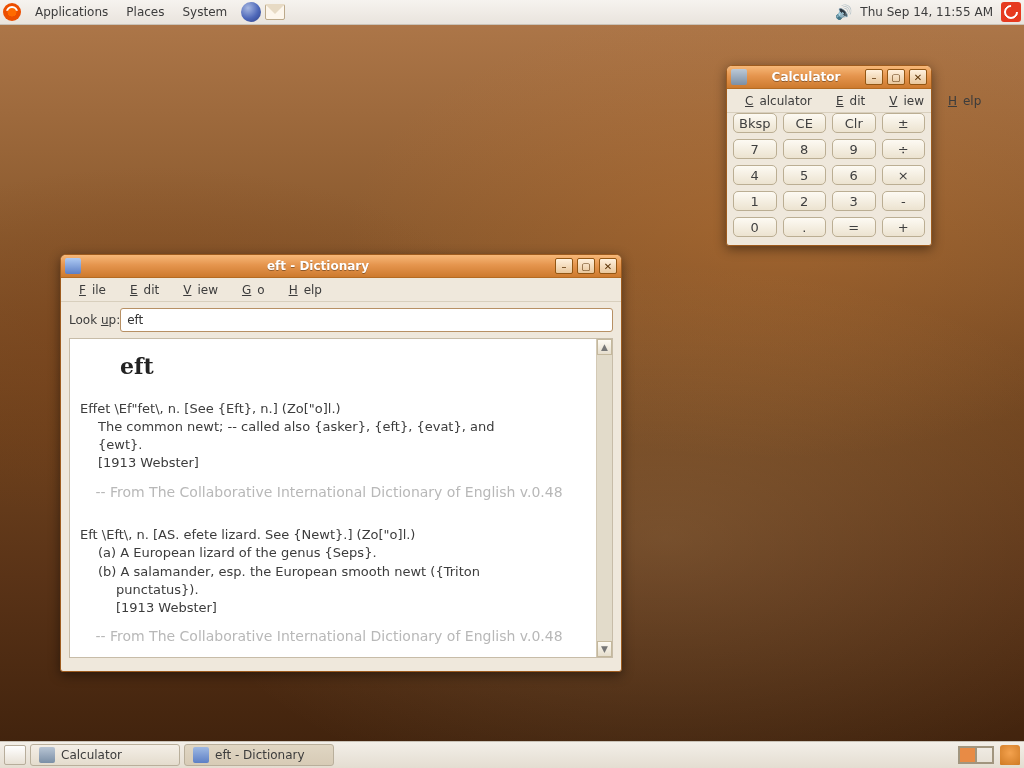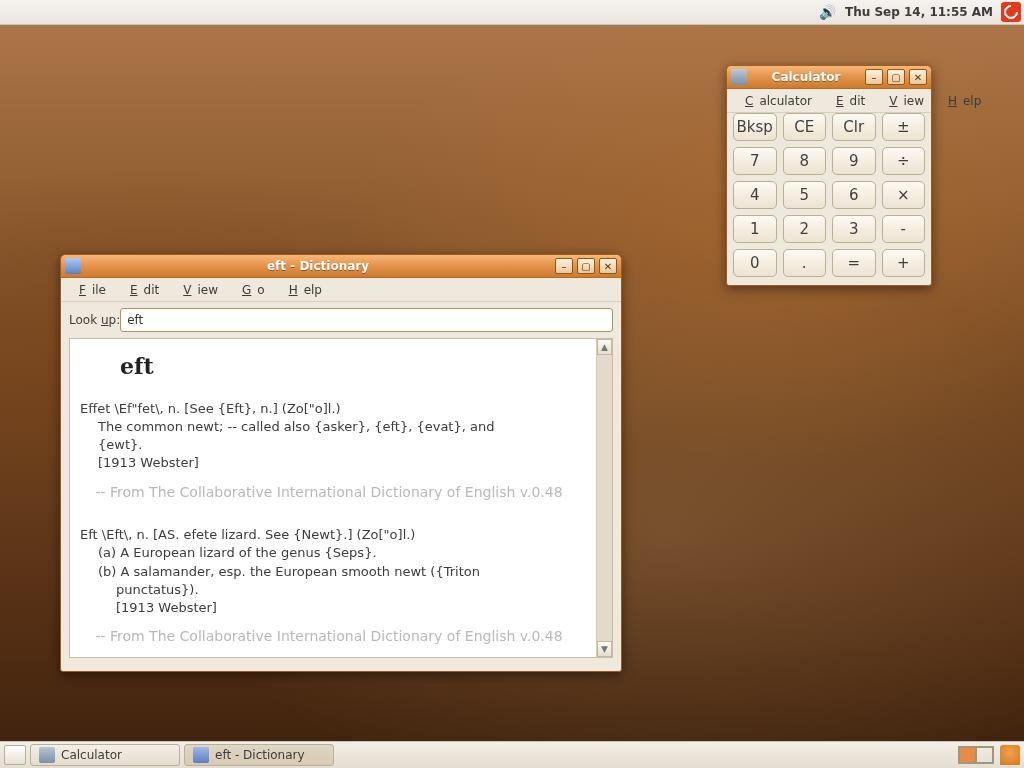--- a/index.html
+++ b/index.html
@@ -37,21 +37,21 @@
   width:20px;height:20px;border-radius:50%;
   background: radial-gradient(circle at 35% 30%, #a7b8e2 0, #4e68b9 55%, #2b3f86 100%);
   margin-left:4px; position:relative;
 }
 .mail-icon{
   width:20px;height:16px;border:1px solid #bca98a;border-radius:2px;
   background:#fdf6ec;margin-left:2px;position:relative;
 }
 .mail-icon::after{content:"";position:absolute;left:-1px;top:-1px;width:0;height:0;border:10px solid transparent;border-top-color:#e7dac4;} 
 .vol-icon::before{content:"\1F50A";font-size:14px;color:#cc3a3a;} 
-.clock { font-weight:bold; }
+.clock { font-weight:normal; }
 .power-btn {
   width:20px;height:20px;background:#e63a1f;border-radius:3px;
   display:flex;align-items:center;justify-content:center;
 }
 .power-btn::before{content:"";width:10px;height:10px;border:2px solid #fff;border-radius:50%;border-top-color:transparent;transform:rotate(45deg);} 
 
 
 .bottom-panel{
   position:absolute;left:0;bottom:0;width:100%;height:27px;
   background:linear-gradient(#f3efe8,#e4ddd1);
@@ -115,27 +115,35 @@
 .source{font-size:14px;color:#b8b8b8;text-align:center;margin-top:10px;} 
 .scroll{width:16px;background:#ece5d8;border-left:1px solid #d3c9b5;display:flex;flex-direction:column;} 
 .scroll .btn{height:16px;border:1px solid #c4b89d;background:linear-gradient(#fdfaf3,#e6decd);display:flex;align-items:center;justify-content:center;font-size:9px;color:#777;} 
 .scroll .track{flex:1;background:#e2dbca;} 
 
 
 #calc-window{left:726px;top:65px;width:206px;} 
 #calc-window .icon.calc{background:linear-gradient(#bcc9d7,#7c8fa5);border-radius:2px;} 
 .calc-display{margin:4px 6px 8px 6px;height:50px;border:1px solid #c9beaa;background:#fff;display:flex;align-items:center;justify-content:flex-end;padding:0 8px;font-size:22px;font-weight:bold;color:#1a1a1a;border-radius:2px;} 
 .calc-grid{display:grid;grid-template-columns:repeat(4,1fr);gap:6px;padding:0 6px 8px 6px;} 
-.calc-btn{height:28px;border:1px solid #bbae93;border-radius:5px;background:linear-gradient(#fdfaf3,#ece3d0);display:flex;align-items:center;justify-content:center;font-size:15px;color:#3f3f3f;cursor:default;} 
+.calc-btn{height:20px;border:1px solid #bbae93;border-radius:5px;background:linear-gradient(#fdfaf3,#ece3d0);display:flex;align-items:center;justify-content:center;font-size:13px;color:#3f3f3f;cursor:default;} 
 
 </style>
 </head>
 <body>
 
 <div class="panel">
+  <div class="left">
+    <div class="ubuntu-logo"></div>
+    <div class="menuitem">Applications</div>
+    <div class="menuitem">Places</div>
+    <div class="menuitem">System</div>
+    <div class="globe-icon"></div>
+    <div class="mail-icon"></div>
+  </div>
   <div class="spacer"></div>
   <div class="right">
     <span class="vol-icon"></span>
     <span class="clock">Thu Sep 14, 11:55 AM</span>
     <div class="power-btn"></div>
   </div>
 </div>
 
 <div class="window" id="dict-window">
   <div class="titlebar">

